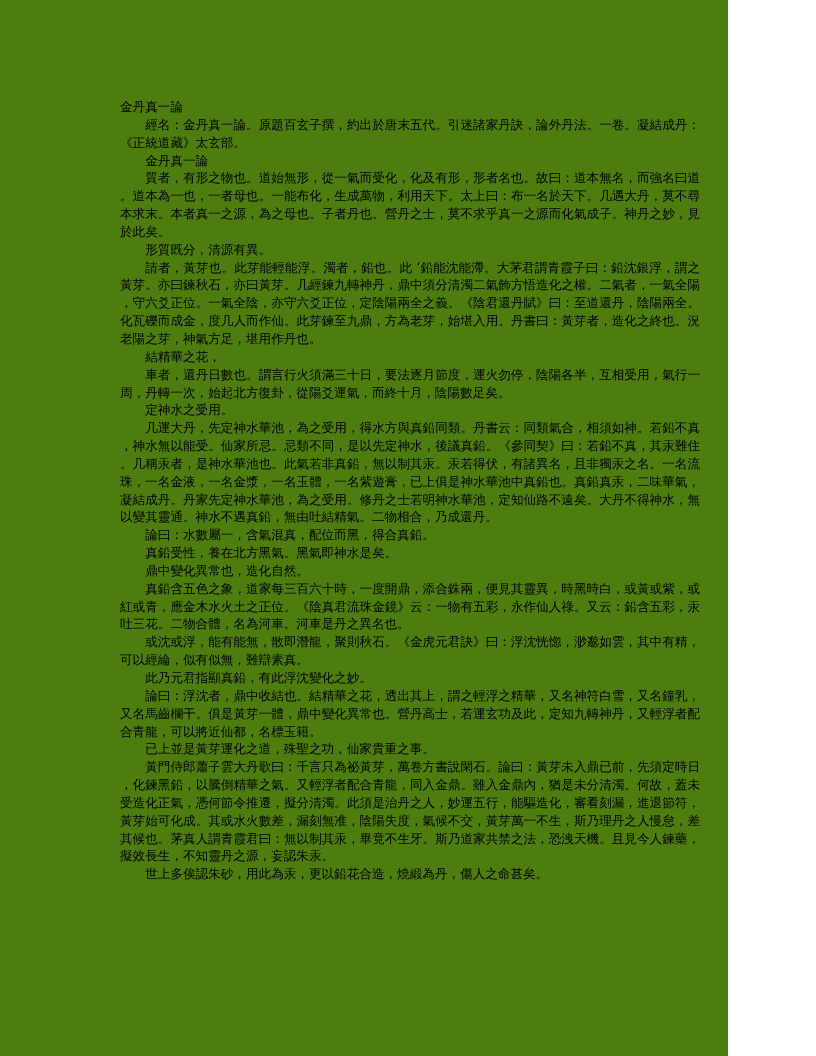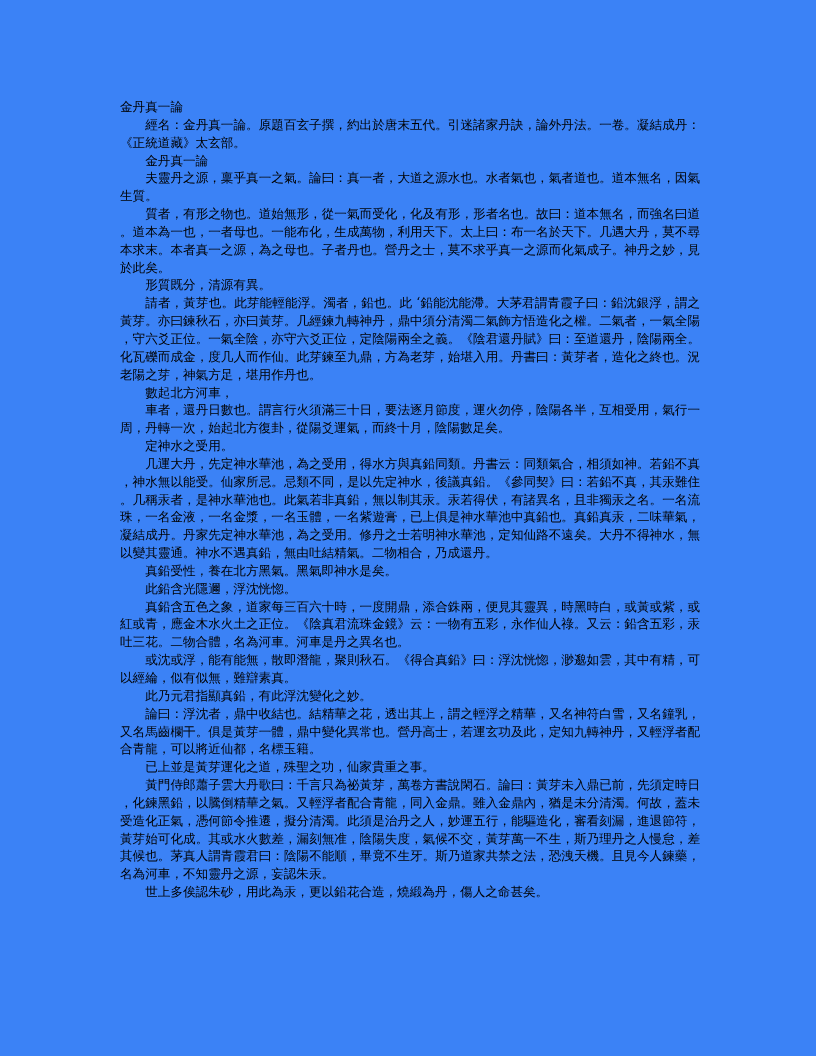--- a/index.html
+++ b/index.html
@@ -2,23 +2,23 @@
 <html><head>
 <meta charset="utf-8">
 <style>
   html, body {
     margin: 0;
     padding: 0;
     background: #ffffff;
   }
   .page {
     position: relative;
-    width: 816px;
+    width: 728px;
     height: 1056px;
-    background: #3b82f6;
+    background: #4d7c0f;
     overflow: hidden;
     box-sizing: border-box;
   }
   .text-body {
     position: absolute;
     left: 120px;
     top: 98px;
     width: 580px;
     font-family: "DejaVu Serif", "Liberation Serif", serif;
     font-size: 12.6px;
@@ -50,31 +50,31 @@
   }
 </style>
 </head>
 <body>
 
 <div class="page">
   <div class="text-body" id="body-root">
       <p class="doc-line flush short">金丹真一論</p>
       <p class="doc-line indent">經名：金丹真一論。原題百玄子撰，約出於唐末五代。引迷諸家丹訣，論外丹法。一卷。凝結成丹：《正統道藏》太玄部。</p>
       <p class="doc-line indent short">金丹真一論</p>
-      <p class="doc-line indent">夫靈丹之源，稟乎真一之氣。論曰：真一者，大道之源水也。水者氣也，氣者道也。道本無名，因氣生質。</p>
       <p class="doc-line indent">質者，有形之物也。道始無形，從一氣而受化，化及有形，形者名也。故曰：道本無名，而強名曰道。道本為一也，一者母也。一能布化，生成萬物，利用天下。太上曰：布一名於天下。几遇大丹，莫不尋本求末。本者真一之源，為之母也。子者丹也。營丹之士，莫不求乎真一之源而化氣成子。神丹之妙，見於此矣。</p>
       <p class="doc-line indent short">形質既分，清源有異。</p>
       <p class="doc-line indent">請者，黃芽也。此芽能輕能浮。濁者，鉛也。此 ‘鉛能沈能滯。大茅君謂青霞子曰：鉛沈銀浮，謂之黃芽。亦曰鍊秋石，亦曰黃芽。几經鍊九轉神丹，鼎中須分清濁二氣飾方悟造化之權。二氣者，一氣全陽，守六爻正位。一氣全陰，亦守六爻正位，定陰陽兩全之義。《陰君還丹賦》曰：至道還丹，陰陽兩全。化瓦礫而成金，度几人而作仙。此芽鍊至九鼎，方為老芽，始堪入用。丹書曰：黃芽者，造化之終也。況老陽之芽，神氣方足，堪用作丹也。</p>
-      <p class="doc-line indent short">數起北方河車，</p>
+      <p class="doc-line indent short">結精華之花，</p>
       <p class="doc-line indent">車者，還丹日數也。謂言行火須滿三十日，要法逐月節度，運火勿停，陰陽各半，互相受用，氣行一周，丹轉一次，始起北方復卦，從陽爻運氣，而終十月，陰陽數足矣。</p>
       <p class="doc-line indent short">定神水之受用。</p>
       <p class="doc-line indent">几運大丹，先定神水華池，為之受用，得水方與真鉛同類。丹書云：同類氣合，相須如神。若鉛不真，神水無以能受。仙家所忌。忌類不同，是以先定神水，後議真鉛。《參同契》曰：若鉛不真，其汞難住。几稱汞者，是神水華池也。此氣若非真鉛，無以制其汞。汞若得伏，有諸異名，且非獨汞之名。一名流珠，一名金液，一名金漿，一名玉體，一名紫遊膏，已上俱是神水華池中真鉛也。真鉛真汞，二味華氣，凝結成丹。丹家先定神水華池，為之受用。修丹之士若明神水華池，定知仙路不遠矣。大丹不得神水，無以變其靈通。神水不遇真鉛，無由吐結精氣。二物相合，乃成還丹。</p>
+      <p class="doc-line indent short">論曰：水數屬一，含氣混真，配位而黑，得合真鉛。</p>
       <p class="doc-line indent short">真鉛受性，養在北方黑氣。黑氣即神水是矣。</p>
-      <p class="doc-line indent short">此鉛含光隱邇，浮沈恍惚。</p>
+      <p class="doc-line indent short">鼎中變化異常也，造化自然。</p>
       <p class="doc-line indent">真鉛含五色之象，道家每三百六十時，一度開鼎，添合銖兩，便見其靈異，時黑時白，或黃或紫，或紅或青，應金木水火土之正位。《陰真君流珠金鏡》云：一物有五彩，永作仙人祿。又云：鉛含五彩，汞吐三花。二物合體，名為河車。河車是丹之異名也。</p>
-      <p class="doc-line indent">或沈或浮，能有能無，散即潛龍，聚則秋石。《得合真鉛》曰：浮沈恍惚，渺邈如雲，其中有精，可以經綸，似有似無，難辯素真。</p>
+      <p class="doc-line indent">或沈或浮，能有能無，散即潛龍，聚則秋石。《金虎元君訣》曰：浮沈恍惚，渺邈如雲，其中有精，可以經綸，似有似無，難辯素真。</p>
       <p class="doc-line indent short">此乃元君指顯真鉛，有此浮沈變化之妙。</p>
       <p class="doc-line indent">論曰：浮沈者，鼎中收結也。結精華之花，透出其上，謂之輕浮之精華，又名神符白雪，又名鐘乳，又名馬齒欄干。俱是黃芽一體，鼎中變化異常也。營丹高士，若運玄功及此，定知九轉神丹，又輕浮者配合青龍，可以將近仙都，名標玉籍。</p>
       <p class="doc-line indent short">已上並是黃芽運化之道，殊聖之功，仙家貴重之事。</p>
-      <p class="doc-line indent">黃門侍郎蕭子雲大丹歌曰：千言只為祕黃芽，萬卷方書說閑石。論曰：黃芽未入鼎已前，先須定時日，化鍊黑鉛，以騰倒精華之氣。又輕浮者配合青龍，同入金鼎。雖入金鼎內，猶是未分清濁。何故，蓋未受造化正氣，憑何節令推遷，擬分清濁。此須是治丹之人，妙運五行，能驅造化，審看刻漏，進退節符，黃芽始可化成。其或水火數差，漏刻無准，陰陽失度，氣候不交，黃芽萬一不生，斯乃理丹之人慢怠，差其候也。茅真人謂青霞君曰：陰陽不能順，畢竟不生牙。斯乃道家共禁之法，恐洩天機。且見今人鍊藥，名為河車，不知靈丹之源，妄認朱汞。</p>
+      <p class="doc-line indent">黃門侍郎蕭子雲大丹歌曰：千言只為祕黃芽，萬卷方書說閑石。論曰：黃芽未入鼎已前，先須定時日，化鍊黑鉛，以騰倒精華之氣。又輕浮者配合青龍，同入金鼎。雖入金鼎內，猶是未分清濁。何故，蓋未受造化正氣，憑何節令推遷，擬分清濁。此須是治丹之人，妙運五行，能驅造化，審看刻漏，進退節符，黃芽始可化成。其或水火數差，漏刻無准，陰陽失度，氣候不交，黃芽萬一不生，斯乃理丹之人慢怠，差其候也。茅真人謂青霞君曰：無以制其汞，畢竟不生牙。斯乃道家共禁之法，恐洩天機。且見今人鍊藥，擬效長生，不知靈丹之源，妄認朱汞。</p>
       <p class="doc-line indent short">世上多俟認朱砂，用此為汞，更以鉛花合造，燒緞為丹，傷人之命甚矣。</p>
     </div>
 </div>
 
 </body></html>

